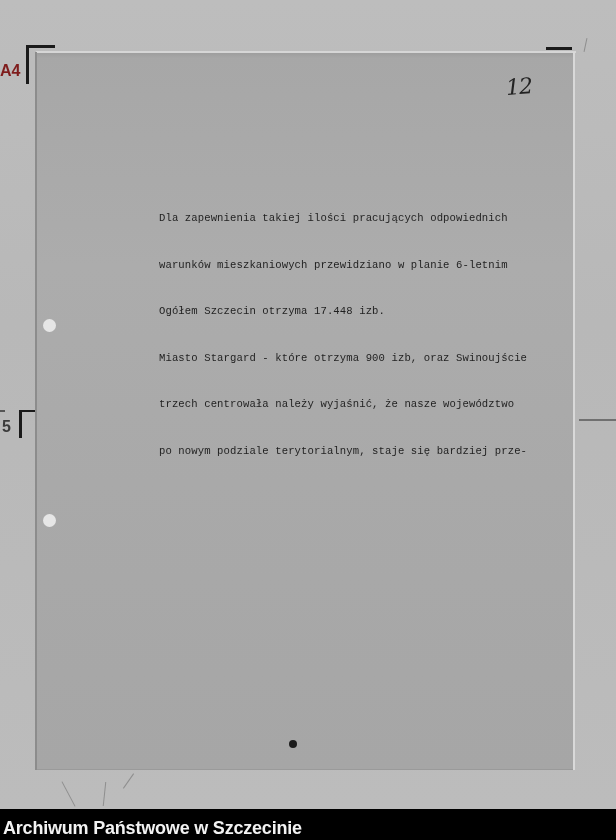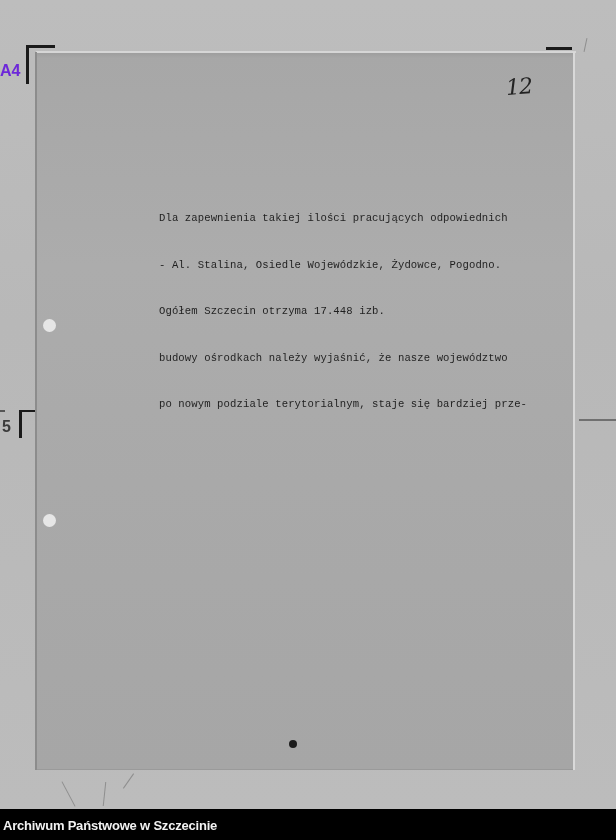--- a/index.html
+++ b/index.html
@@ -86,21 +86,21 @@
       left: 579px; top: 419px;
       width: 37px; height: 24px;
       border-top-width: 2px;
       border-right-width: 2px;
       border-color: #707070;
     }
     .margin-label {
       position: absolute;
       font-family: "Liberation Sans", sans-serif;
       font-weight: bold;
-      color: #6d28d9;
+      color: #7f1d1d;
       font-size: 16px;
     }
     .margin-a4 { left: 0px; top: 62px; }
     .margin-5 { left: 2px; top: 418px; color: #3a3a3a; }
     .margin-5-dash {
       position: absolute;
       left: 0; top: 410px;
       width: 5px; height: 2px;
       background: #555;
     }
@@ -153,21 +153,21 @@
       width: 616px;
       height: 31px;
       background: #000;
     }
     .footer-text {
       position: absolute;
       left: 3px;
       top: 9px;
       font-family: "Liberation Sans", sans-serif;
       font-weight: bold;
-      font-size: 13px;
+      font-size: 18px;
       color: #f2f2f2;
       letter-spacing: -0.2px;
     }
     .scratch {
       position: absolute;
       background: #8e8e8e;
       width: 1px;
     }
   </style>
 </head>
@@ -196,23 +196,24 @@
 <div class="page-edge-right"></div>
 
 <div class="page-number">12</div>
 
 <div class="punch-hole hole-1"></div>
 <div class="punch-hole hole-2"></div>
 <div class="black-dot"></div>
 
 <div class="typed-text">
   <span class="typed-line">Dla zapewnienia takiej ilości pracujących odpowiednich</span>
-  <span class="typed-line">- Al. Stalina, Osiedle Wojewódzkie, Żydowce, Pogodno.</span>
+  <span class="typed-line">warunków mieszkaniowych przewidziano w planie 6-letnim</span>
   <span class="typed-line">Ogółem Szczecin otrzyma 17.448 izb.</span>
-  <span class="typed-line">budowy ośrodkach należy wyjaśnić, że nasze województwo</span>
+  <span class="typed-line">Miasto Stargard - które otrzyma 900 izb, oraz Swinoujście</span>
+  <span class="typed-line">trzech centrowała należy wyjaśnić, że nasze województwo</span>
   <span class="typed-line">po nowym podziale terytorialnym, staje się bardziej prze-</span>
   
   
   
   
   
   
   
   
   

